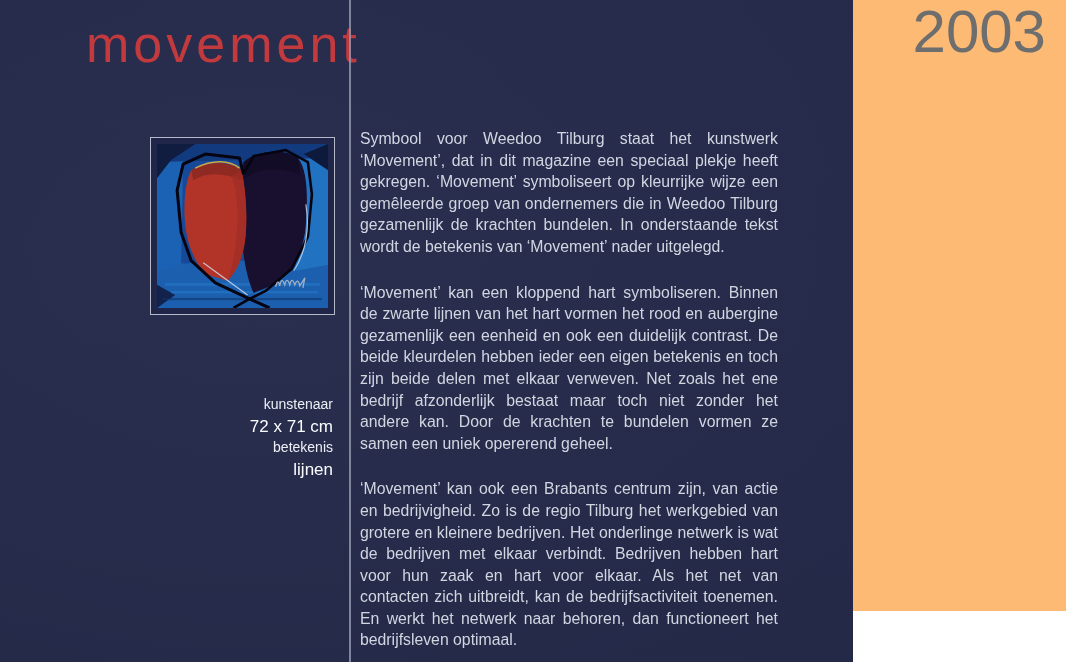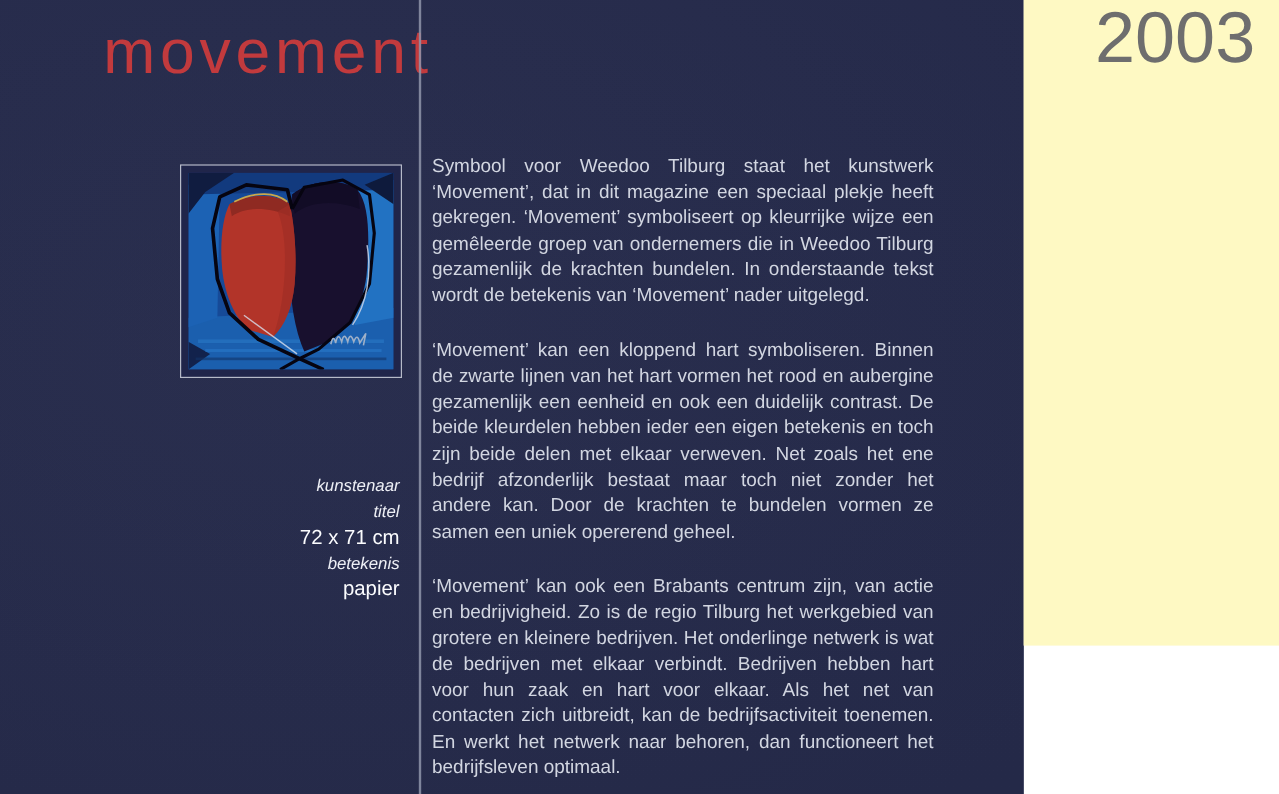--- a/index.html
+++ b/index.html
@@ -48,43 +48,42 @@
     background:#20254a;
     margin:0;
   }
   .artwork svg{display:block;width:100%;height:100%;}
   .meta{
     position:absolute;left:83px;top:394px;
     width:250px;
     text-align:right;
   }
   .meta .mlabel{
-    font-style:italic;
     font-size:14px;
     line-height:21.5px;
     color:#edeff5;
   }
   .meta .mvalue{
     font-size:17px;
     line-height:21.5px;
     color:#fbfcfe;
   }
   .bodycol{
     position:absolute;left:360px;top:128px;
     width:418px;
     color:#d2d6e1;
     font-size:15.8px;
     line-height:21.6px;
     text-align:justify;
   }
   .bodycol p{margin:0 0 24px 0;}
   .whitecol{
     position:absolute;left:853px;top:0;
-    width:213px;height:538px;
-    background:#fef9c3;
+    width:213px;height:611px;
+    background:#fdba74;
   }
 </style>
 </head>
 <body>
 
 <div class="page">
 
   <div class="panel">
 
     <div class="title">movement</div>
@@ -123,24 +122,23 @@
 
         <path d="M148,60 C152,84 148,108 136,126" stroke="#c9d4e6" stroke-width="1.2" fill="none" opacity="0.85"></path>
         <path d="M46,118 L90,150" stroke="#d8e0ee" stroke-width="1.2" fill="none" opacity="0.8"></path>
 
         <path d="M118,142 q2,-9 4,-1 q2,-10 5,-1 q2,-9 5,0 q2,-9 5,0 q3,-8 5,1 l5,-8 l-2,10" stroke="#9fb0c8" stroke-width="1.3" fill="none"></path>
       </svg>
     </figure>
 
     <div class="meta">
       <div class="mlabel">kunstenaar</div>
-      <div class="mlabel">titel</div>
       <div class="mvalue">72 x 71 cm</div>
       <div class="mlabel">betekenis</div>
-      <div class="mvalue">papier</div>
+      <div class="mvalue">lijnen</div>
     </div>
 
     <div class="bodycol">
       <p>Symbool voor Weedoo Tilburg staat het kunstwerk ‘Movement’, dat in dit magazine een speciaal plekje heeft gekregen. ‘Movement’ symboliseert op kleurrijke wijze een gemêleerde groep van ondernemers die in Weedoo Tilburg gezamenlijk de krachten bundelen. In onderstaande tekst wordt de betekenis van ‘Movement’ nader uitgelegd.</p>
       <p>‘Movement’ kan een kloppend hart symboliseren. Binnen de zwarte lijnen van het hart vormen het rood en aubergine gezamenlijk een eenheid en ook een duidelijk contrast. De beide kleurdelen hebben ieder een eigen betekenis en toch zijn beide delen met elkaar verweven. Net zoals het ene bedrijf afzonderlijk bestaat maar toch niet zonder het andere kan. Door de krachten te bundelen vormen ze samen een uniek opererend geheel.</p>
       <p>‘Movement’ kan ook een Brabants centrum zijn, van actie en bedrijvigheid. Zo is de regio Tilburg het werkgebied van grotere en kleinere bedrijven. Het onderlinge netwerk is wat de bedrijven met elkaar verbindt. Bedrijven hebben hart voor hun zaak en hart voor elkaar. Als het net van contacten zich uitbreidt, kan de bedrijfsactiviteit toenemen. En werkt het netwerk naar behoren, dan functioneert het bedrijfsleven optimaal.</p>
     </div>
 
   </div>
 

